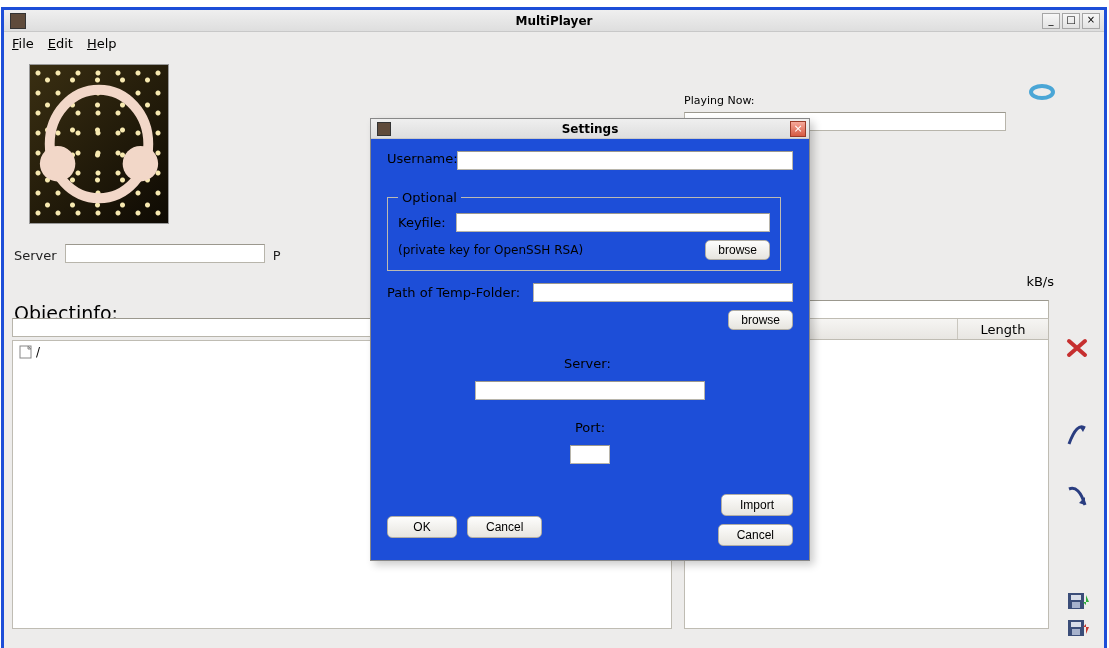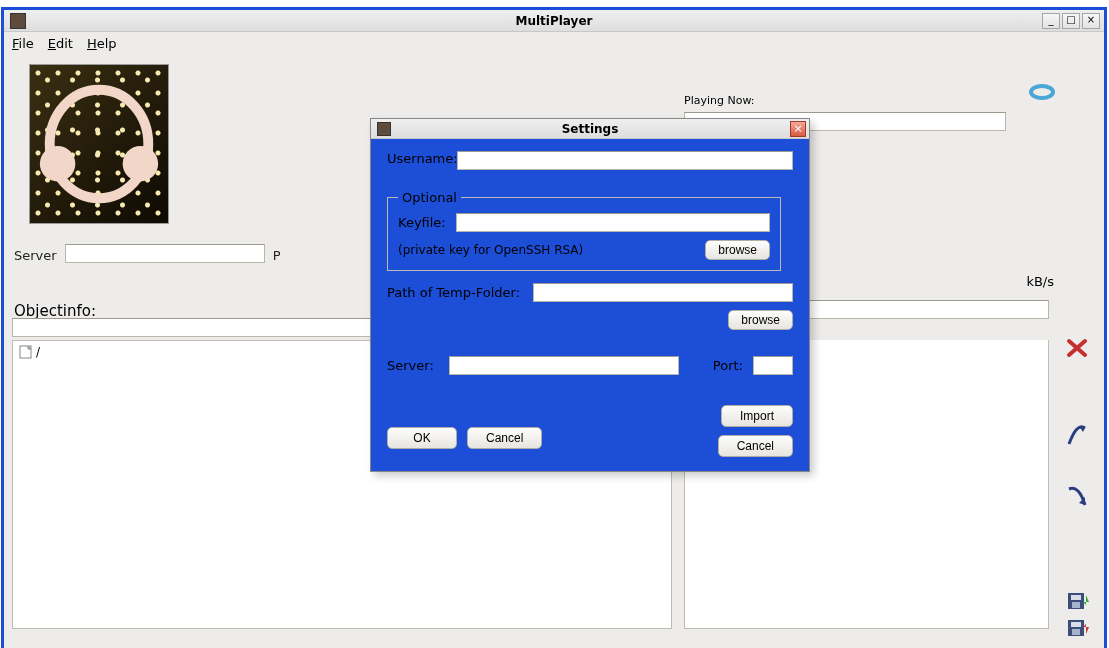--- a/index.html
+++ b/index.html
@@ -167,21 +167,21 @@
   width: 365px; height: 289px;
   background: #fff;
   border: 1px solid #bfbcb3;
   border-top: none;
 }
 
 
 .objectinfo-label {
   position: absolute;
   left: 10px; top: 248px;
-  font-size: 15px;
+  font-size: 19px;
 }
 .objectinfo-input {
   position: absolute;
   left: 8px; top: 264px;
   width: 660px;
 }
 .tree-panel {
   position: absolute;
   left: 8px; top: 286px;
   width: 660px; height: 289px;
@@ -273,20 +273,21 @@
   display: flex; align-items: center; gap: 8px;
   margin-top: 6px;
 }
 .temp-row .lbl2 { width: 138px; font-size: 13px; }
 .temp-row .std { flex: 1; }
 .browse-right { display:flex; justify-content:flex-end; margin-top:8px; }
 
 .server-port-row {
   display: flex; align-items: center; gap: 10px;
   margin-top: 26px;
+  flex-direction: column;
 }
 .server-port-row .std.server { width: 230px; }
 .server-port-row .std.port { width: 40px; }
 .spacer { flex: 1; }
 .ok-cancel {
   display:flex; gap:10px; margin-top: 14px;
 }
 .bottom-row {
   display:flex; align-items:center; margin-top:30px;
 }
@@ -345,20 +346,24 @@
 
     <div class="ring-icon">
       <svg viewBox="0 0 28 20">
           <ellipse cx="14" cy="10" rx="11" ry="6" fill="none" stroke="#4aa6d6" stroke-width="4"></ellipse>
         </svg>
     </div>
 
     <div class="kbs-label">kB/s</div>
 
     <input type="text" class="std right-panel-input" style="">
+    <div class="tracklist-header">
+      <div class="col" style="flex:1">ame</div>
+      <div class="col" style="width:90px;text-align:center">Length</div>
+    </div>
     <div class="tracklist-body"></div>
 
     <div class="objectinfo-label">Objectinfo:</div>
     <input type="text" class="std objectinfo-input" style="">
     <div class="tree-panel">
       <div class="tree-row">
         <span class="folder-icon">
           <svg viewBox="0 0 13 14">
               <rect x="1" y="1" width="11" height="12" fill="#fff" stroke="#888"></rect>
               <path d="M9 1 L12 4 L9 4 Z" fill="#ddd" stroke="#888"></path>

